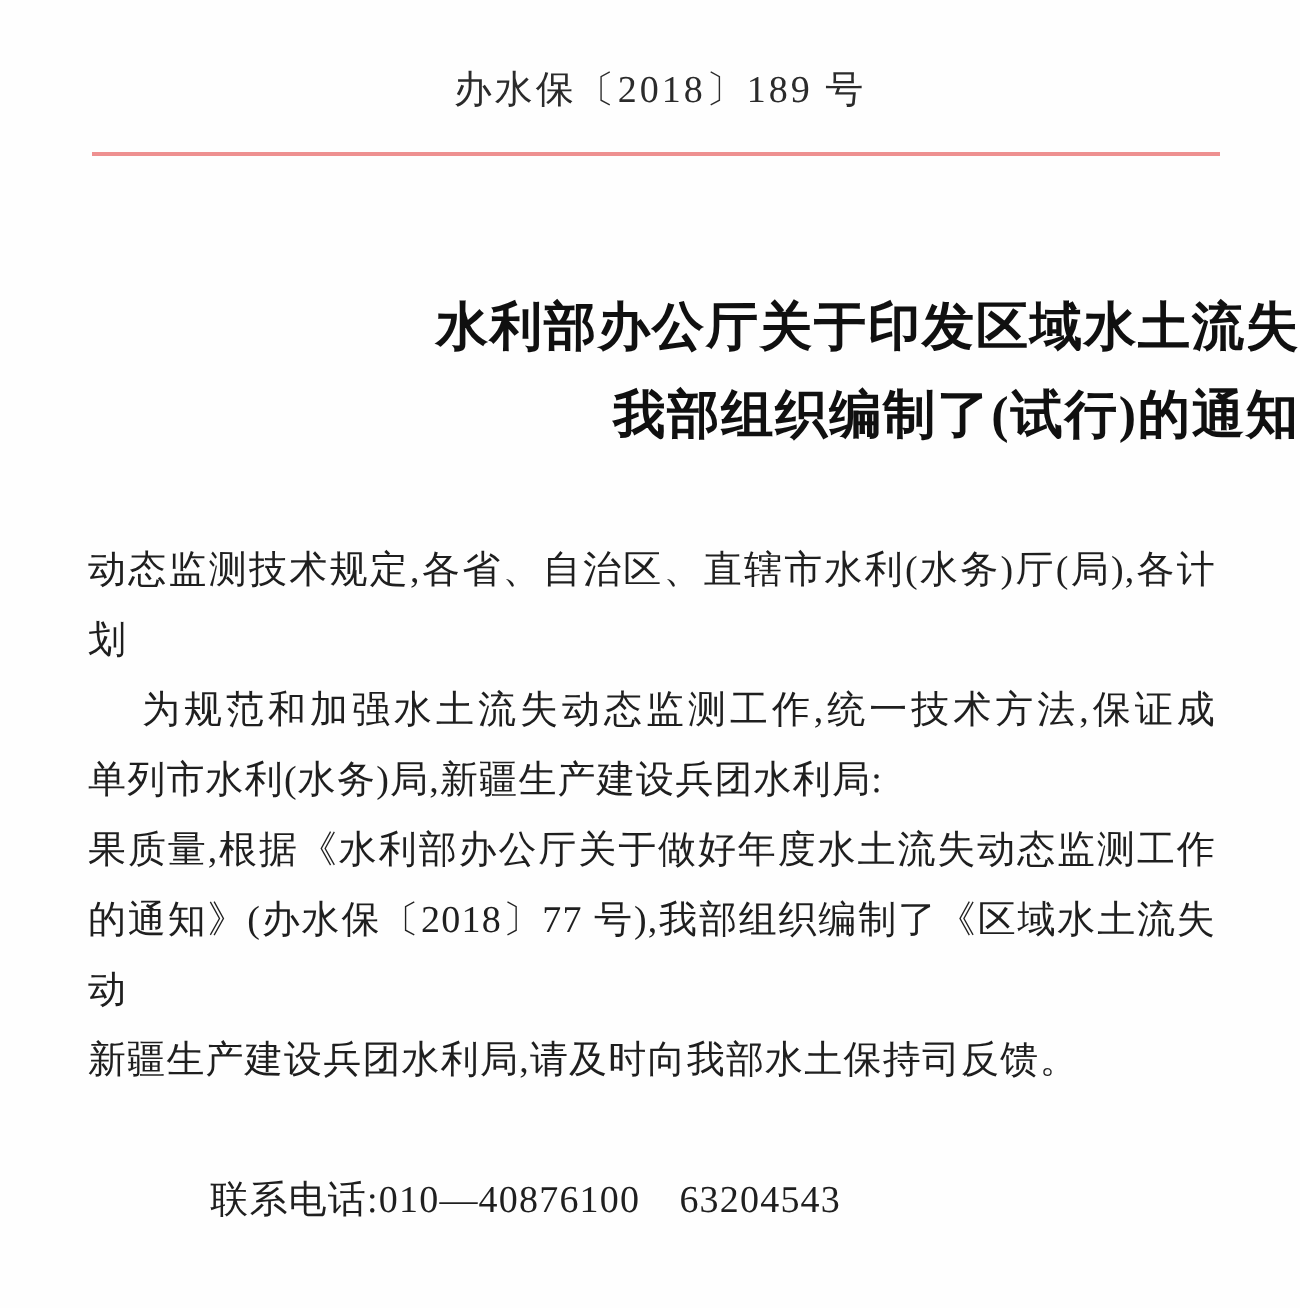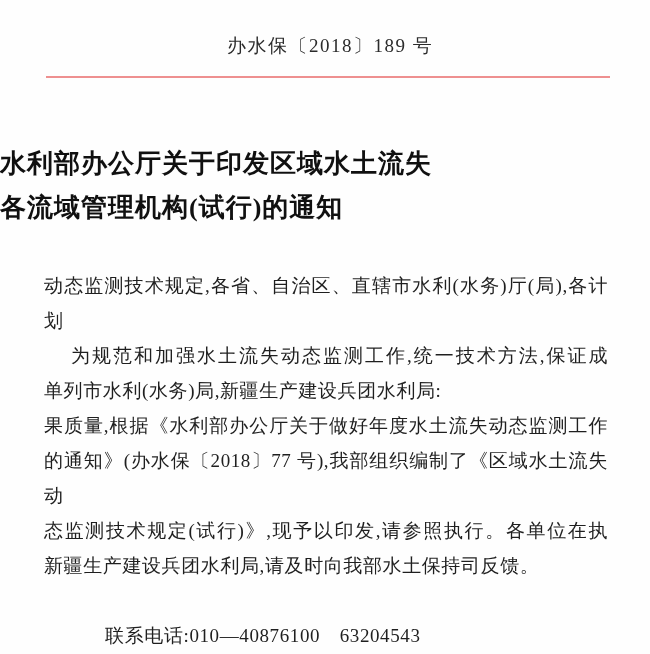--- a/index.html
+++ b/index.html
@@ -27,21 +27,21 @@
     color: #2b2b2b;
   }
   .red-line {
     margin: 18px 0 0 46px;
     width: 564px;
     height: 2px;
     background: #ee9090;
   }
   .title {
     margin: 64px 0 0 0;
-    text-align: left;
+    text-align: right;
     font-size: 26px;
     font-weight: 700;
     line-height: 44px;
     letter-spacing: 1px;
     color: #101010;
   }
   .body-text {
     margin: 38px 42px 0 44px;
     font-size: 19px;
     line-height: 35px;
@@ -65,30 +65,29 @@
 <body>
 
 <div class="page">
 
   <div class="doc-number">办水保〔2018〕189 号</div>
 
   <div class="red-line"></div>
 
   <div class="title">
     <div>水利部办公厅关于印发区域水土流失</div>
-    <div>各流域管理机构(试行)的通知</div>
+    <div>我部组织编制了(试行)的通知</div>
   </div>
 
   <div class="body-text">
     <div class="line fill">动态监测技术规定,各省、自治区、直辖市水利(水务)厅(局),各计划</div>
     <div class="line fill indent">为规范和加强水土流失动态监测工作,统一技术方法,保证成</div>
     <div class="line">单列市水利(水务)局,新疆生产建设兵团水利局:</div>
     <div class="line fill">果质量,根据《水利部办公厅关于做好年度水土流失动态监测工作</div>
     <div class="line fill">的通知》(办水保〔2018〕77 号),我部组织编制了《区域水土流失动</div>
-    <div class="line fill">态监测技术规定(试行)》,现予以印发,请参照执行。各单位在执</div>
     <div class="line">新疆生产建设兵团水利局,请及时向我部水土保持司反馈。</div>
 
     <div class="line contact">
       <span>联系电话:</span><span>010—40876100　63204543</span>
     </div>
     <div class="line contact">
       
     </div>
   </div>
 

